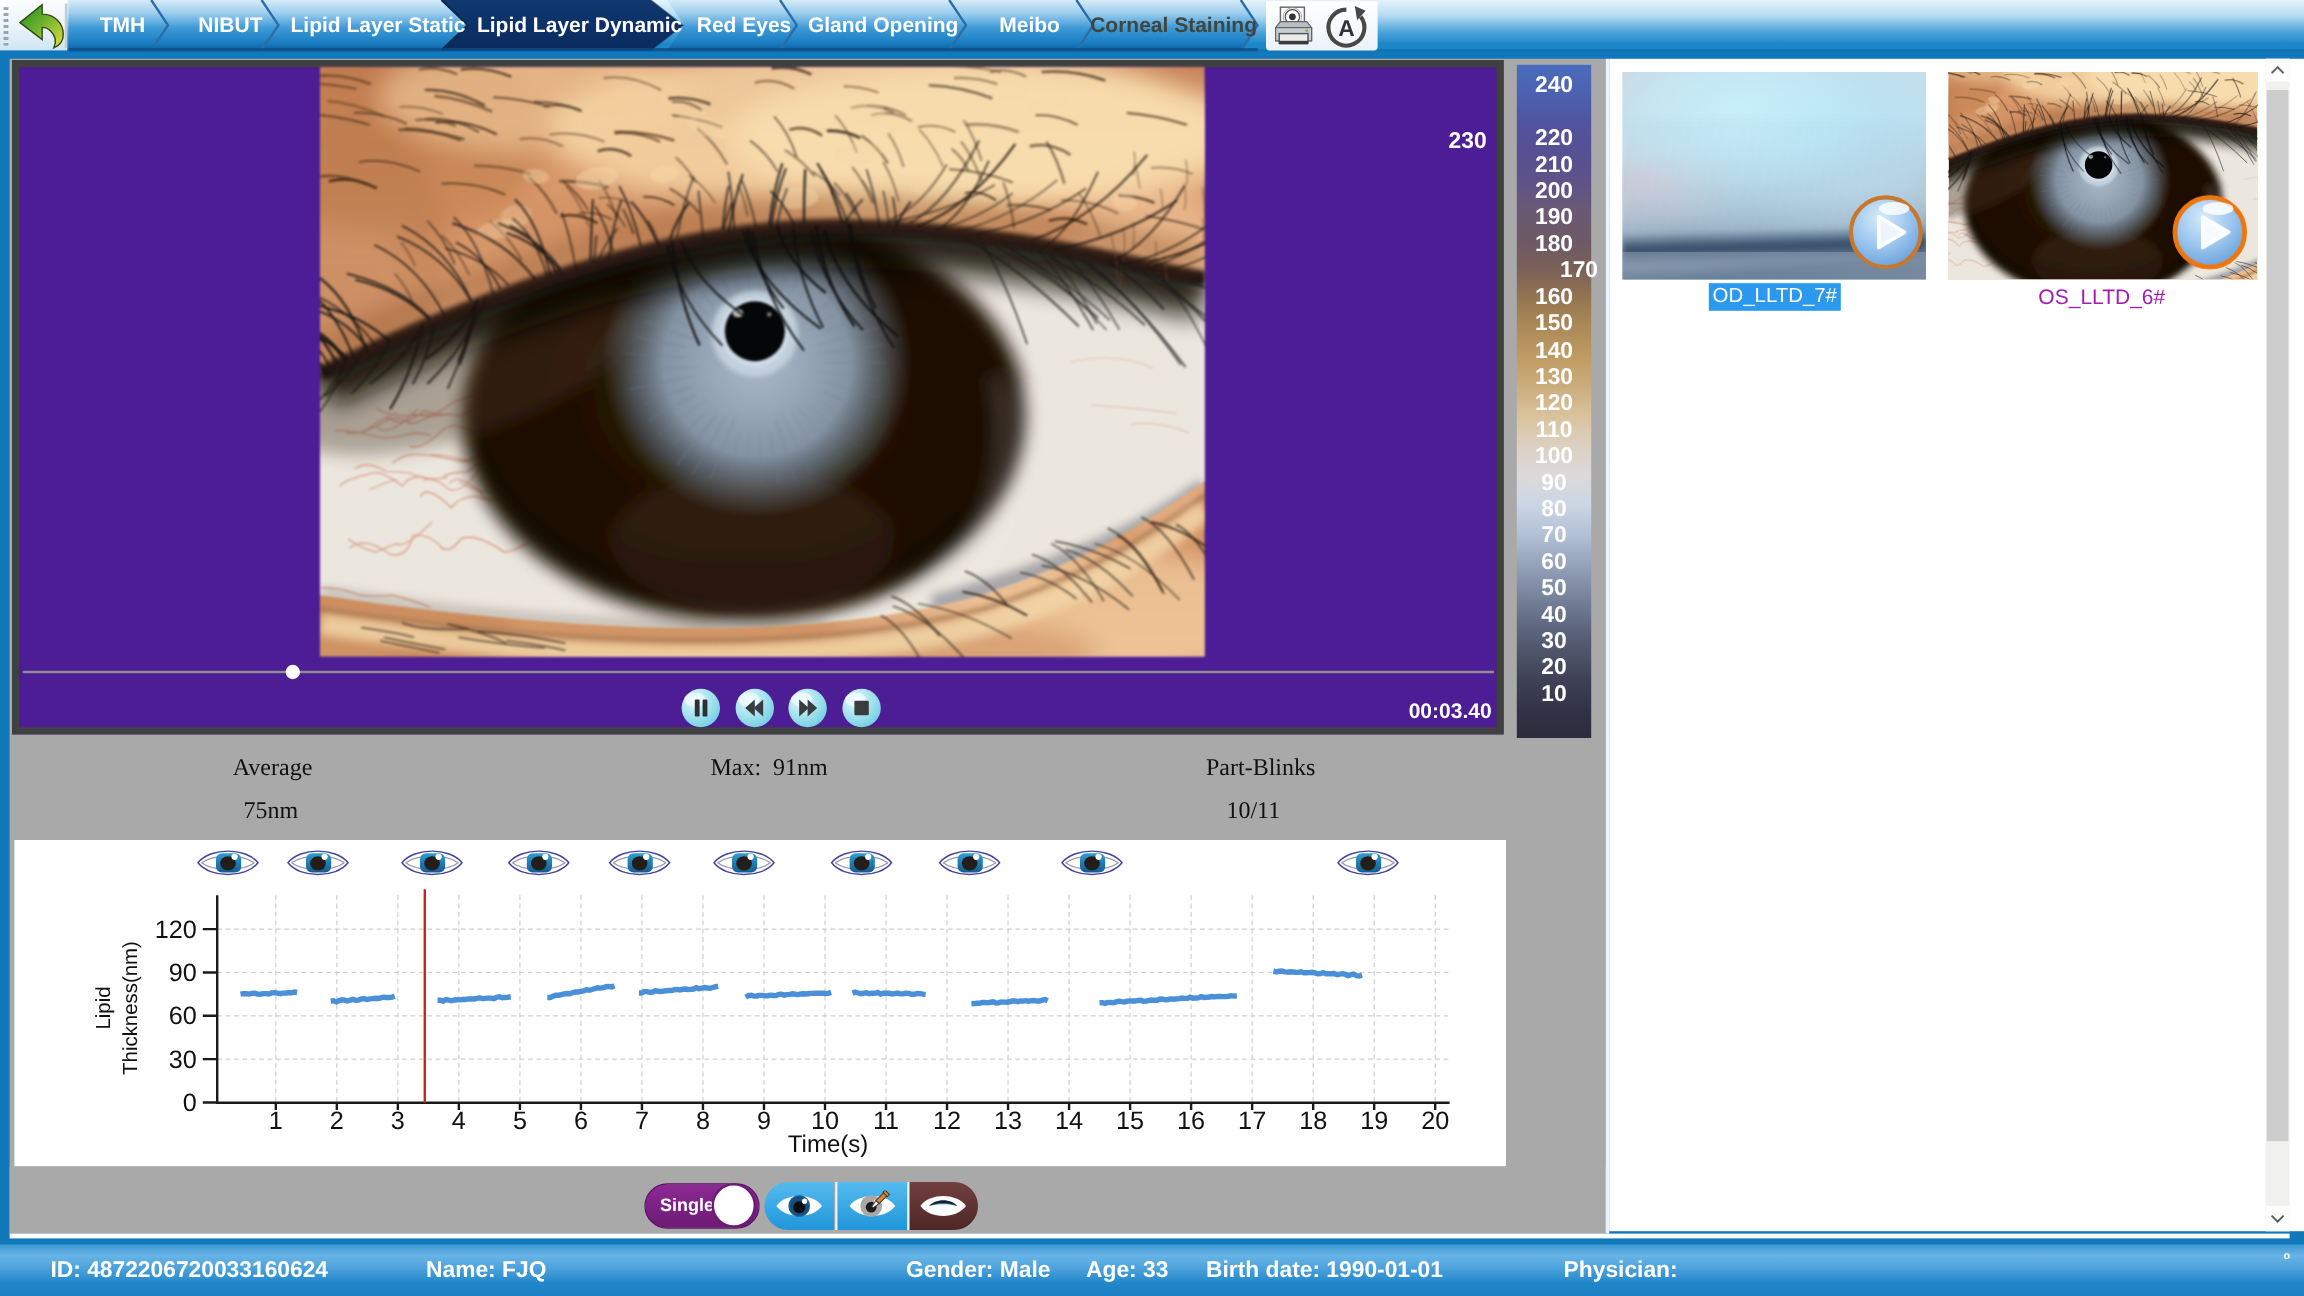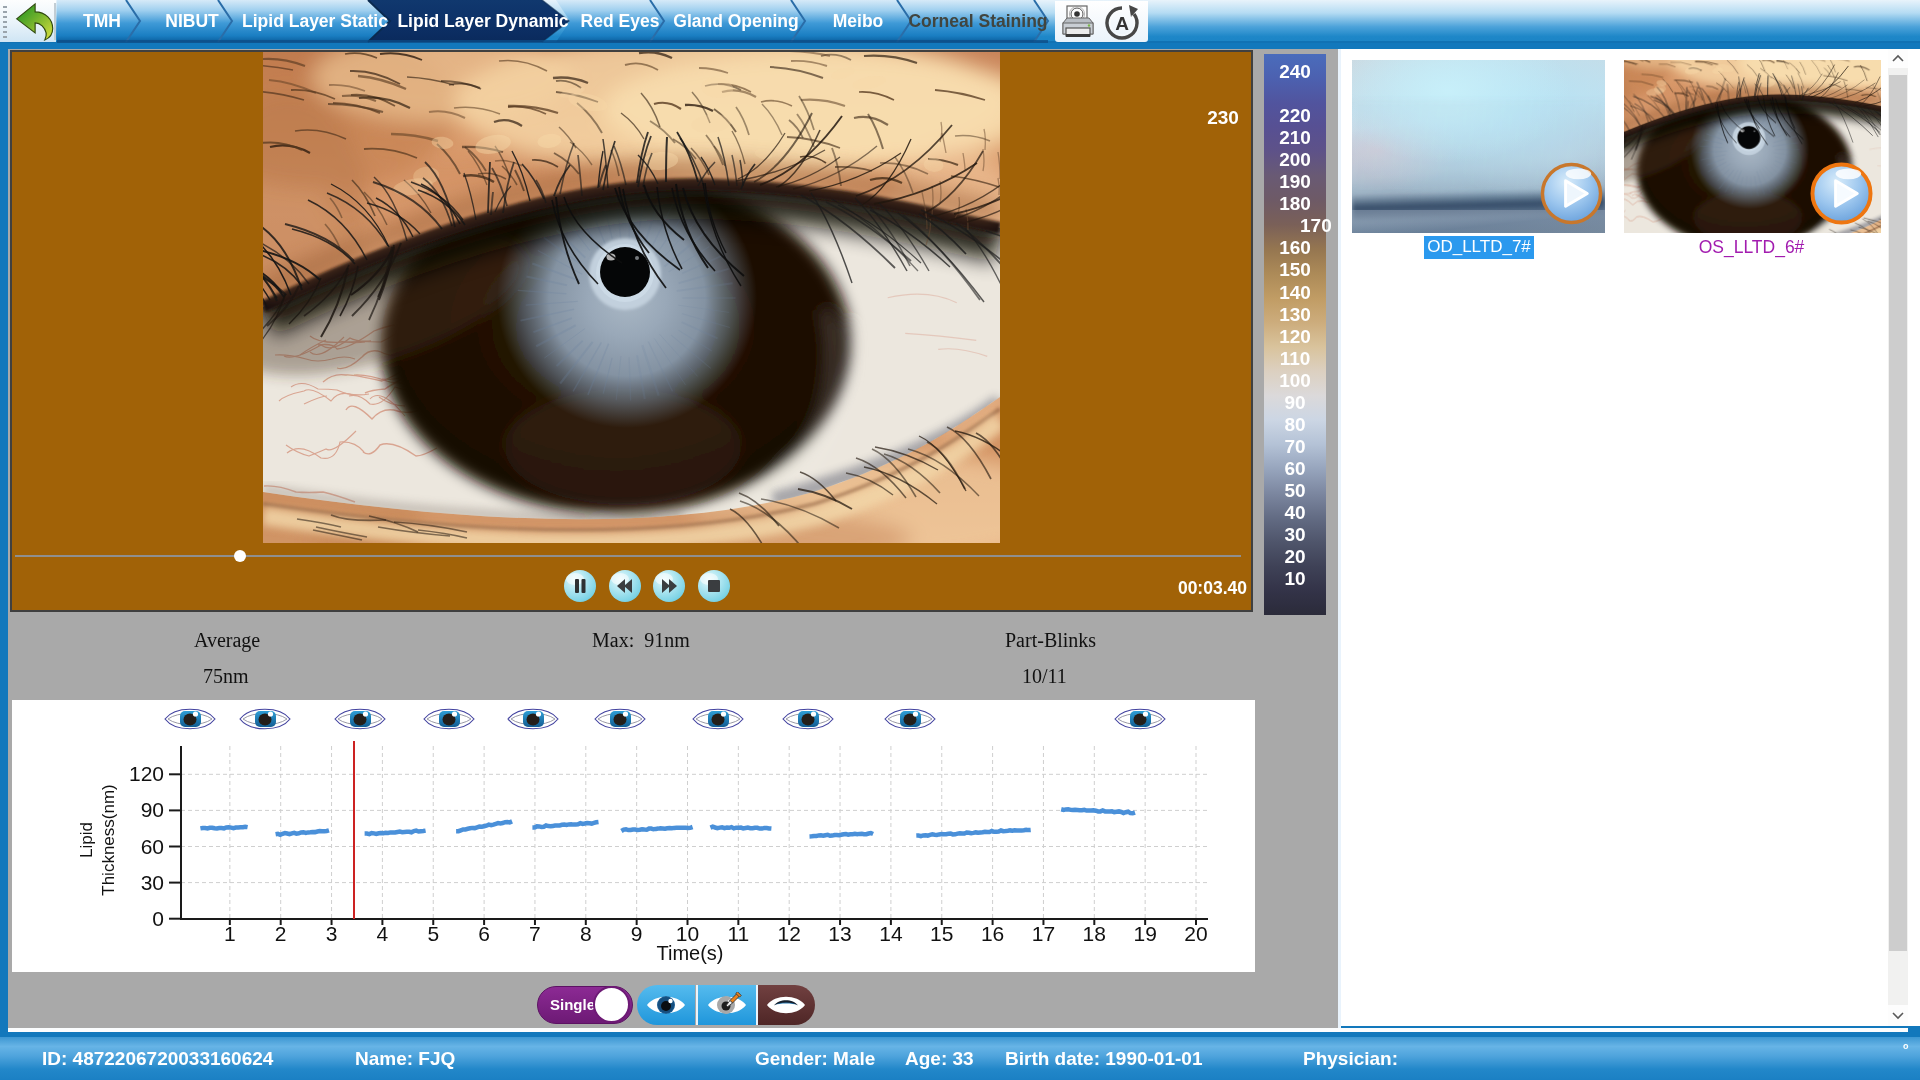--- a/index.html
+++ b/index.html
@@ -3,21 +3,21 @@
 <meta charset="utf-8">
 <style>
   * { margin:0; padding:0; box-sizing:border-box; }
   html,body { width:1920px; height:1080px; overflow:hidden; background:#1278bc; font-family:"Liberation Sans",sans-serif; }
   .abs { position:absolute; }
   #nav { position:absolute; left:0; top:0; width:1920px; height:43px;
     background:linear-gradient(to bottom,#e8f3fb 0%,#b5dcf3 30%,#4da3da 62%,#1e87c8 85%,#1b84c6 100%); }
   #navleft { position:absolute; left:0; top:0; width:56px; height:42px;
     background:linear-gradient(to bottom,#fdfefe 0%,#e9f3fa 55%,#cfe5f4 100%); }
   #leftpanel { position:absolute; left:8px; top:49px; width:1330px; height:979px; background:#a9a9a9; }
-  #video { position:absolute; left:2px; top:1px; width:1243px; height:562px; background:#a16207; border:2px solid #404040; }
+  #video { position:absolute; left:2px; top:1px; width:1243px; height:562px; background:#4c1d95; border:6px solid #404040; }
   #scalecol { position:absolute; left:1256px; top:5px; width:62px; height:561px;
     background:linear-gradient(to bottom,
       #4a6cbc 0%,#4c61b0 4.3%,#51549e 8.7%,#575093 13%,#5e5288 17.4%,#695a74 21.7%,
       #6e5a66 26.1%,#7a6058 30.4%,#957650 34.8%,#ac8a58 39.1%,#c09c64 43.5%,#ccac7c 47.8%,
       #d9c39c 52.2%,#dcd0c0 56.5%,#dbd9da 60.9%,#ccd6e4 65.2%,#b4c2d6 69.6%,#97a5bd 73.9%,
       #7c87a0 78.3%,#636c84 82.6%,#4f556b 87%,#3f4257 91.3%,#333348 95.7%,#2b2b3a 100%); }
   .scnum { position:absolute; width:62px; text-align:center; color:#fff; font-weight:bold; font-size:19px; line-height:22px; }
   #stats { position:absolute; left:2px; top:564px; width:1243px; height:87px; background:#a9a9a9;
     font-family:"Liberation Serif",serif; font-size:20px; color:#111; }
   #chart { position:absolute; left:4px; top:651px; width:1243px; height:272px; background:#fff; }

